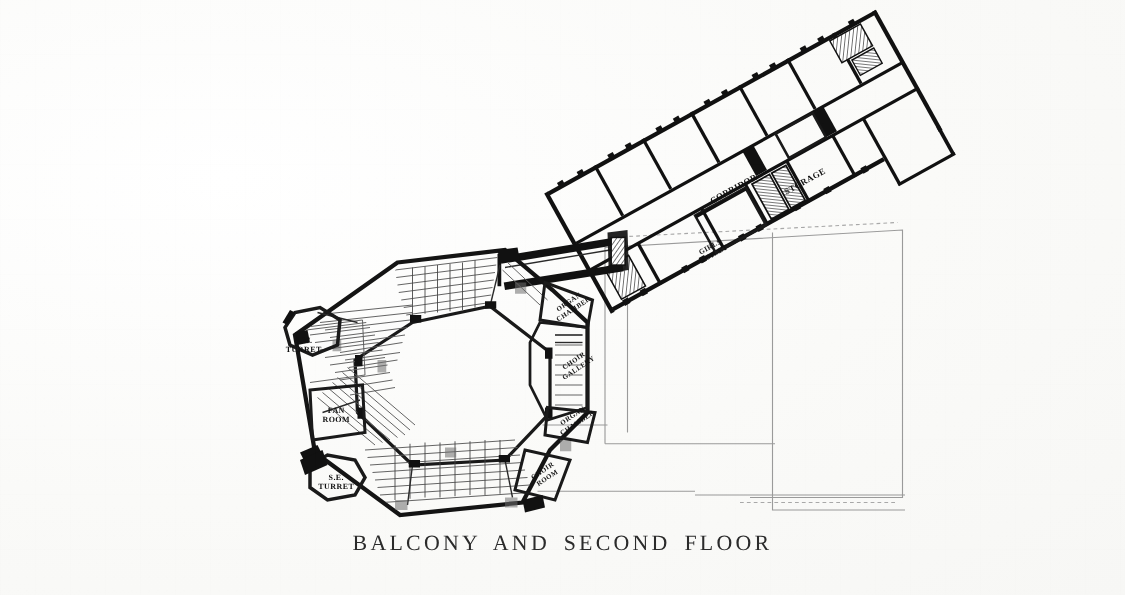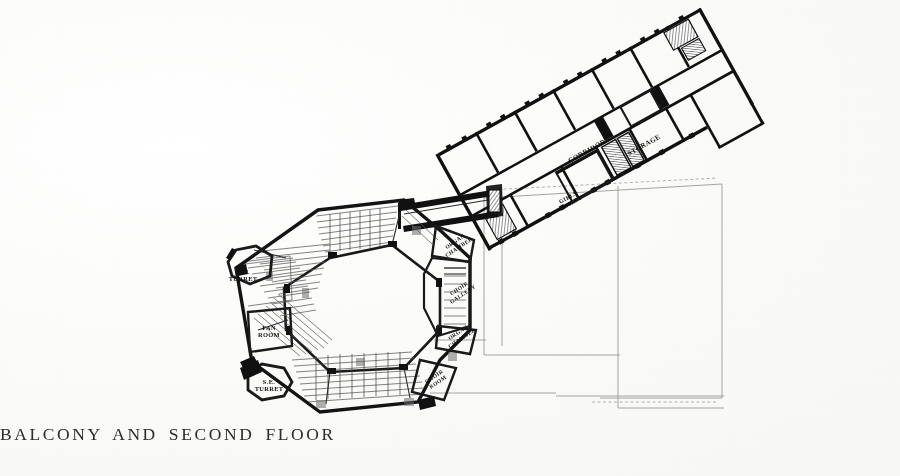--- a/index.html
+++ b/index.html
@@ -23,20 +23,21 @@
     background-image:
       linear-gradient(90deg, rgba(0,0,0,.012) 1px, transparent 1px),
       linear-gradient(0deg, rgba(0,0,0,.010) 1px, transparent 1px);
     background-size: 7px 7px, 11px 11px;
   }
   svg#plan{position:absolute;left:0;top:0;}
   .caption{
     position:absolute;
     left:0;right:0;
     top:424px;
+    text-align:center;
     font-family:"Liberation Serif", serif;
     font-size:17.5px;
     letter-spacing:2.6px;
     color:#2b2b2b;
     word-spacing:4px;
   }
   
   .wall-heavy{fill:#111;stroke:none;}
   .wall-mid{fill:none;stroke:#1a1a1a;stroke-width:2.1;}
   .wall-thin{fill:none;stroke:#2a2a2a;stroke-width:1.1;}

